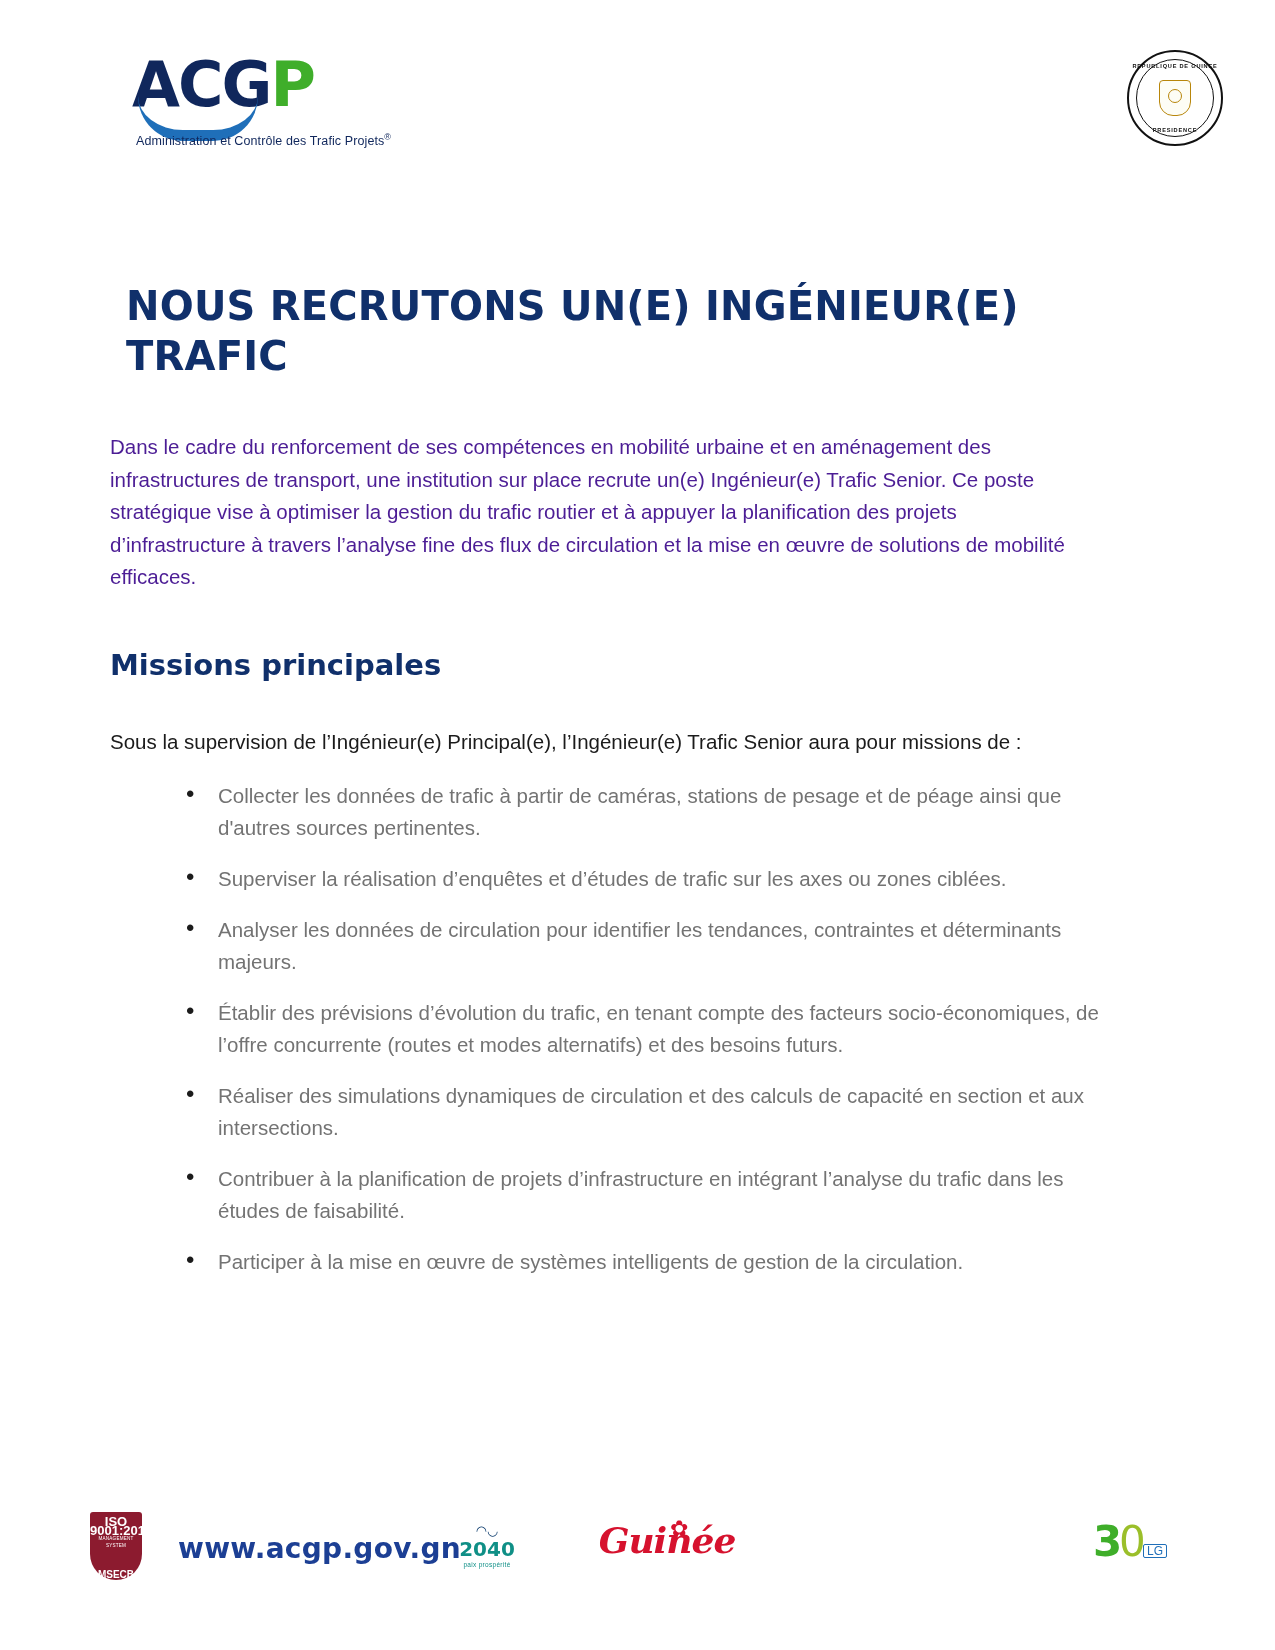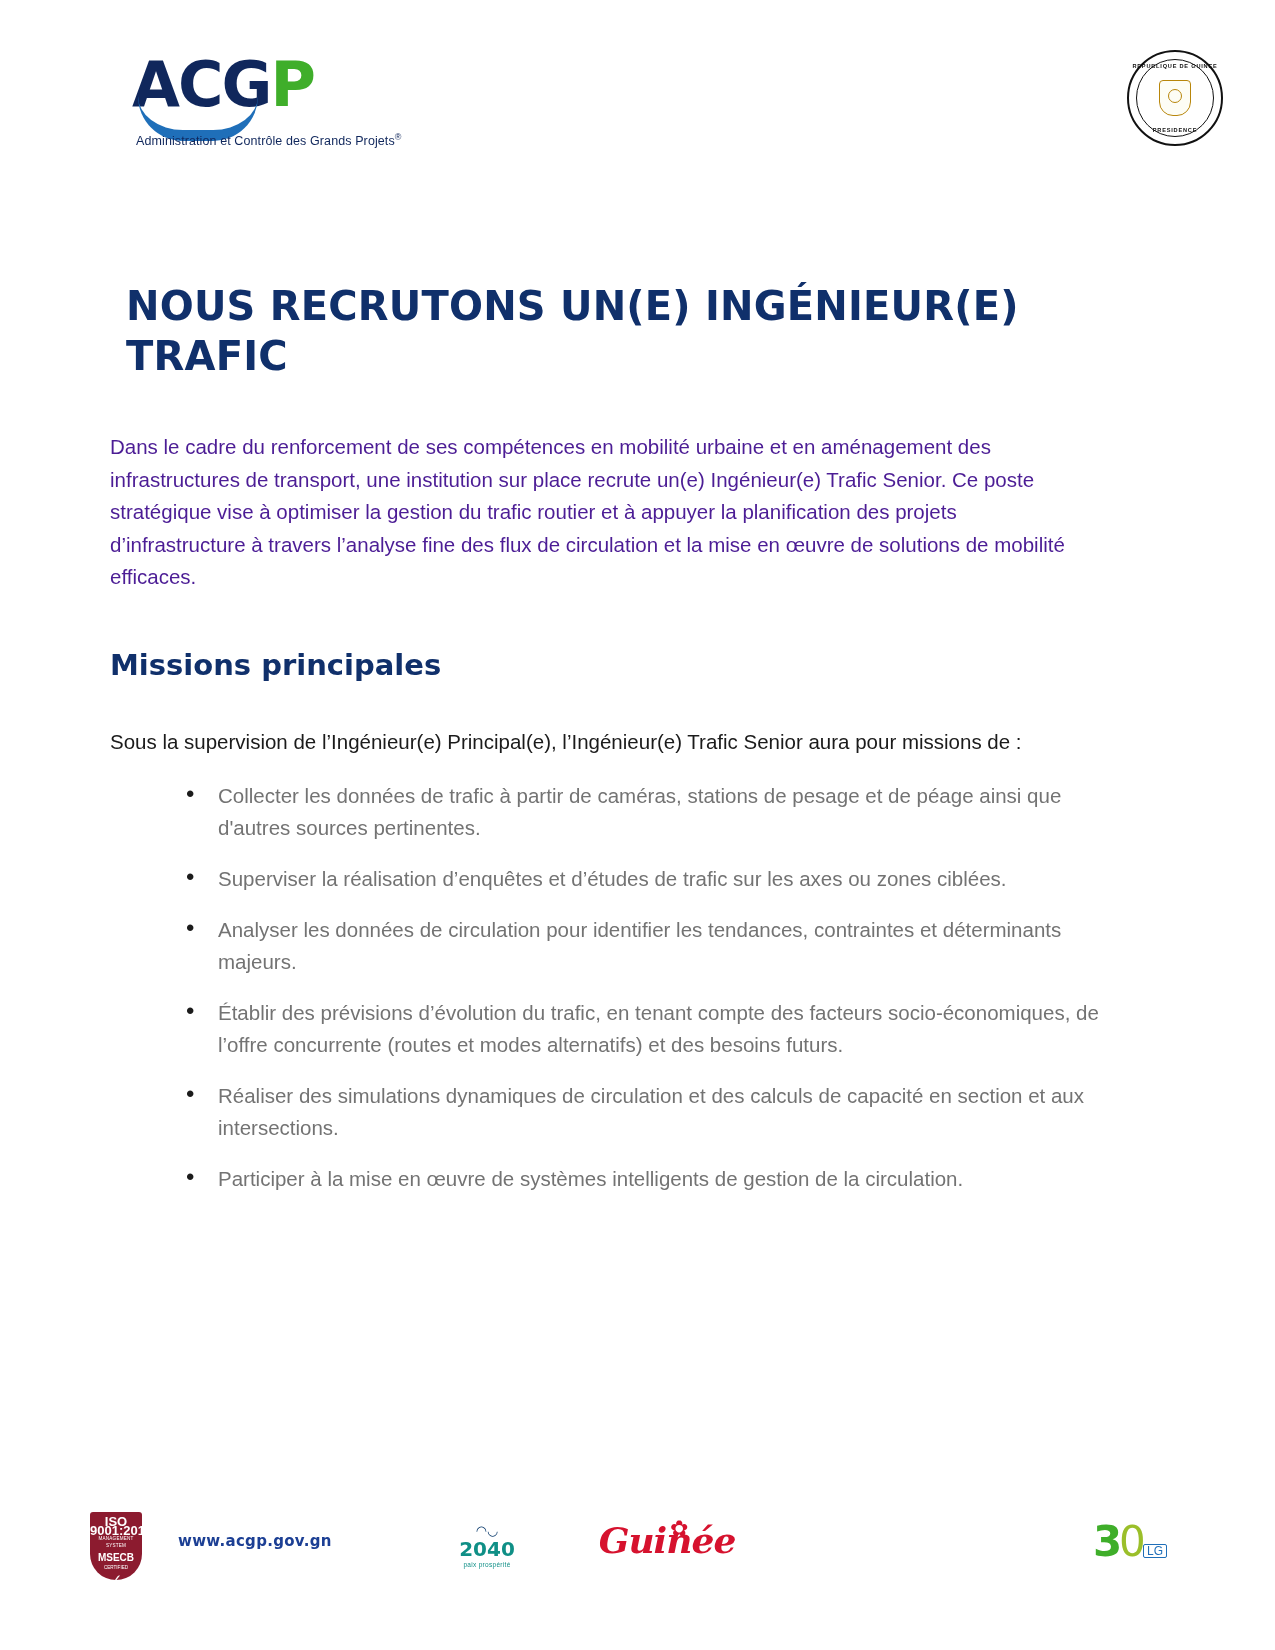--- a/index.html
+++ b/index.html
@@ -198,33 +198,33 @@
     height: 68px;
     background: #8c1b2f;
     border-radius: 3px 3px 26px 26px;
     color: #fff;
     text-align: center;
     box-sizing: border-box;
     padding-top: 5px;
   }
   .iso-badge .l1 { font-size: 13px; font-weight: bold; line-height: 9px; }
   .iso-badge .l2 { font-size: 4.6px; line-height: 7px; letter-spacing: .2px; }
-  .iso-badge .l3 { font-size: 10px; font-weight: bold; line-height: 13px; margin-top: 2px;}
+  .iso-badge .l3 { font-size: 10px; font-weight: bold; line-height: 13px; margin-top: 19px;}
   .iso-badge .l4 { font-size: 4.6px; line-height: 7px; }
   .iso-badge .check {
     font-size: 15px;
     line-height: 16px;
     margin-top: 1px;
   }
   .footer-url {
     position: absolute;
     left: 178px;
     top: 30px;
     font-family: "DejaVu Sans", sans-serif;
-    font-size: 15px;
+    font-size: 28px;
     font-weight: bold;
     color: #1c3f94;
     letter-spacing: 0.3px;
   }
   .logo-2040 {
     position: absolute;
     left: 452px;
     top: 22px;
     width: 70px;
     text-align: center;
@@ -313,21 +313,21 @@
 </head>
 <body>
 
 <div class="page-header">
 
   <div class="logo-acgp">
     <span class="letters">
       <span>ACG</span><span class="g-green">P</span>
     </span>
     <span class="swoosh"></span>
-    <span class="tagline"><span>Administration et Contrôle des Grands Projets</span><span class="reg">®</span></span>
+    <span class="tagline"><span>Administration et Contrôle des Trafic Projets</span><span class="reg">®</span></span>
   </div>
 
   <div class="seal">
     <div class="inner-ring"></div>
     <div class="ring-text-top">REPUBLIQUE DE GUINEE</div>
     <div class="crest"></div>
     <div class="ring-text-bottom">PRESIDENCE</div>
   </div>
 
 </div>
@@ -341,20 +341,21 @@
   <h2 class="section-title">Missions principales</h2>
 
   <p class="lead">Sous la supervision de l’Ingénieur(e) Principal(e), l’Ingénieur(e) Trafic Senior aura pour missions de :</p>
 
   <ul class="missions">
     <li>Collecter les données de trafic à partir de caméras, stations de pesage et de péage ainsi que d'autres sources pertinentes.</li>
     <li>Superviser la réalisation d’enquêtes et d’études de trafic sur les axes ou zones ciblées.</li>
     <li>Analyser les données de circulation pour identifier les tendances, contraintes et déterminants majeurs.</li>
     <li>Établir des prévisions d’évolution du trafic, en tenant compte des facteurs socio-économiques, de l’offre concurrente (routes et modes alternatifs) et des besoins futurs.</li>
     <li>Réaliser des simulations dynamiques de circulation et des calculs de capacité en section et aux intersections.</li>
+    <li>Contribuer à la planification de projets d’infrastructure en intégrant l’analyse du trafic dans les études de faisabilité.</li>
     <li>Participer à la mise en œuvre de systèmes intelligents de gestion de la circulation.</li>
   </ul>
 
 </div>
 
 <div class="page-footer">
 
   <div class="iso-badge">
     <div class="l1">ISO 9001:2015</div>
     <div class="l2">MANAGEMENT SYSTEM</div>

